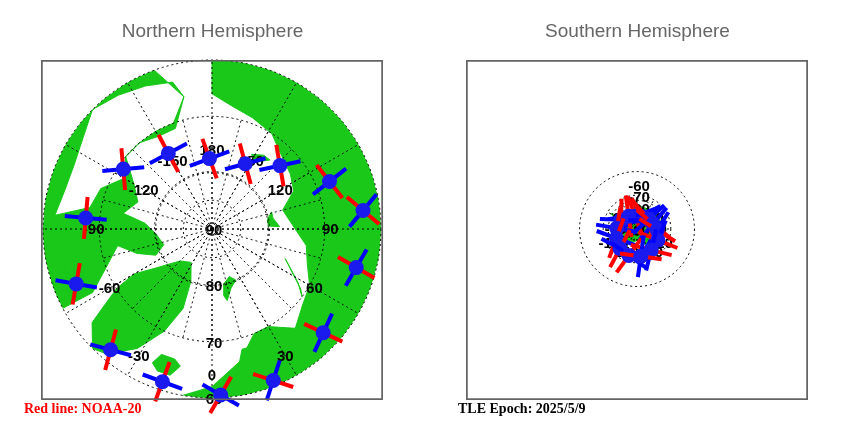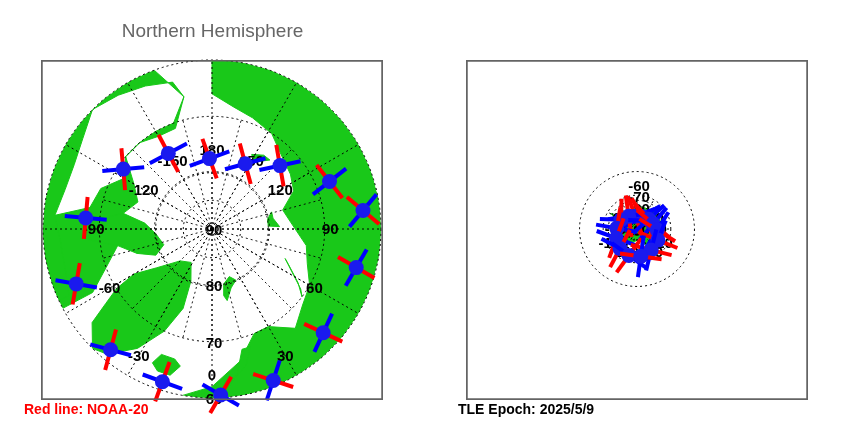--- a/index.html
+++ b/index.html
@@ -2,21 +2,21 @@
 <html><head>
 <meta charset="utf-8">
 <style>
   html,body{margin:0;padding:0;background:#ffffff;}
   body{width:850px;height:425px;font-family:"Liberation Sans",sans-serif;overflow:hidden;}
   #root{position:relative;width:850px;height:425px;background:#fff;}
   .panel{position:absolute;top:16px;width:425px;height:425px;}
   .panel-title{position:absolute;top:4px;left:0;width:425px;text-align:center;
     font-size:19px;color:#666666;font-family:"Liberation Sans",sans-serif;letter-spacing:0px;}
   .legend{position:absolute;bottom:8px;font-size:14px;font-weight:bold;
-    font-family:Liberation Sans, sans-serif;}
+    font-family:Liberation Serif, serif;}
   #leg-red{left:24px;color:#ff0000;}
   #leg-blue{left:248px;color:#0000ff;}
   #leg-epoch{left:458px;color:#000000;}
   svg{display:block;}
   .glabel{font-family:"Liberation Sans",sans-serif;font-size:15px;font-weight:bold;fill:#000000;}
 </style>
 </head>
 <body>
 
 <div id="root">
@@ -148,20 +148,21 @@
           <circle cx="273.2" cy="364.5" r="7.5" fill="#1a1aee"></circle>
           <line x1="231.2" y1="360.8" x2="210.2" y2="397.1" stroke="#ff0000" stroke-width="4" stroke-linecap="butt"></line>
           <line x1="202.5" y1="368.5" x2="238.9" y2="389.5" stroke="#0000ff" stroke-width="4" stroke-linecap="butt"></line>
           <circle cx="220.7" cy="379.0" r="7.5" fill="#1a1aee"></circle>
         </g>
         <rect x="41.75" y="44.75" width="340.5" height="338.5" fill="none" stroke="#646464" stroke-width="1.5"></rect>
       </svg>
   </div>
 
   <div class="panel" id="panel-south" style="left:425px;">
+    <div class="panel-title">Southern Hemisphere</div>
     <svg id="svg-south" width="425" height="425">
         <defs>
           <clipPath id="svg-south-clip">
             <circle cx="212" cy="213" r="169"></circle>
           </clipPath>
         </defs>
         <rect x="41.75" y="44.75" width="340.5" height="338.5" fill="#ffffff" stroke="#646464" stroke-width="1.5"></rect>
         <g clip-path="url(#svg-south-clip)">
           <path d="M185.7,197.8L187.2,197.5L188.1,200.3L191.4,203.8L192.7,206.7L194.4,209.3L194.1,211.1L192.8,213.0L193.1,216.3L195.1,219.2L196.4,222.0L198.2,224.6L201.1,225.9L204.1,226.7L206.5,226.6L208.5,226.1L210.3,225.3L211.6,224.3L212.9,223.1L213.9,221.8L215.5,223.7L217.5,226.6L220.5,228.9L226.5,234.5L229.4,233.7L232.1,231.1L234.4,228.1L236.3,224.9L237.7,221.4L238.6,217.7L239.0,213.9L237.8,210.3L235.0,207.3L235.0,203.7L234.4,200.0L233.3,196.4L229.2,195.2L225.9,193.9L222.6,193.1L219.7,191.8L216.7,191.0L213.6,190.5L210.5,191.6L207.8,193.2L205.8,196.1L204.6,199.1L203.4,201.2L202.6,203.3L202.2,205.4L202.4,207.0L200.1,206.7L196.1,204.5L192.5,201.7L191.0,199.9L185.7,197.8Z" fill="#19c819" stroke="#19c819" stroke-width="1"></path>
         </g>

